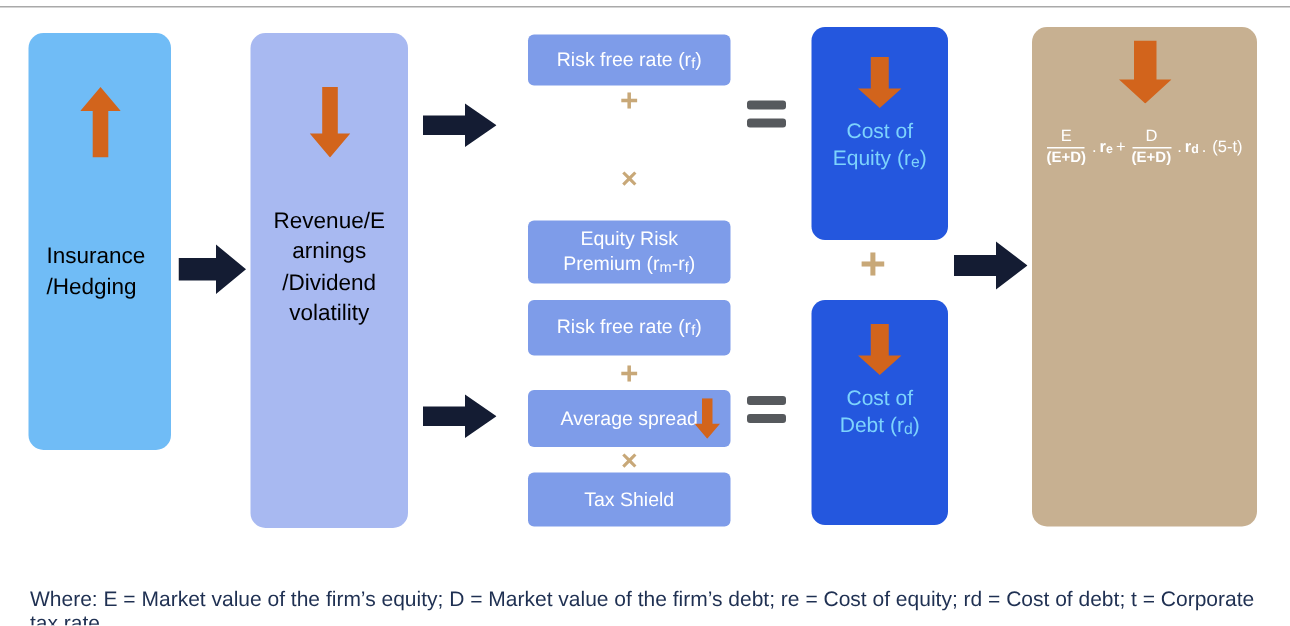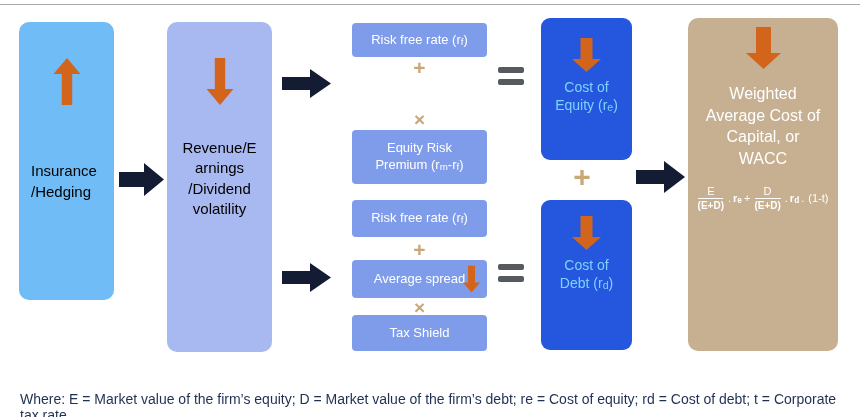--- a/index.html
+++ b/index.html
@@ -99,21 +99,21 @@
   </svg>
   <svg class="flow" style="left:282px; top:262px" width="49" height="31" viewBox="0 0 49 31">
     <path d="M0 9 H28 V1 L49 15.5 L28 30 V22 H0 Z" fill="#141c33"></path>
   </svg>
 
   <div class="mbox" style="top:23px; height:34px">
     <span class="rich"><span>Risk free rate (r</span><sub>f</sub><span>)</span></span>
   </div>
   <div class="op op-plus" style="top:57px">+</div>
   <div class="op op-times" style="top:110px">×</div>
-  <div class="mbox" style="top:130px; height:54px">
+  <div class="mbox" style="top:147px; height:42px">
     <span class="rich"><span>Equity Risk
 Premium (r</span><sub>m</sub><span>-r</span><sub>f</sub><span>)</span></span>
   </div>
 
   <div class="mbox" style="top:200px; height:37px">
     <span class="rich"><span>Risk free rate (r</span><sub>f</sub><span>)</span></span>
   </div>
   <div class="op op-plus" style="top:239px">+</div>
   <div class="mbox" style="top:260px; height:38px">
     <span class="rich">Average spread</span>
@@ -154,38 +154,34 @@
   </div>
 
   <svg class="flow" style="left:636px; top:160px" width="49" height="34" viewBox="0 0 49 34">
     <path d="M0 10 H28 V1 L49 17 L28 33 V24 H0 Z" fill="#141c33"></path>
   </svg>
 
   <div class="wbox">
     <svg style="margin-top:9px" width="35" height="42" viewBox="0 0 35 42">
       <path d="M17.5 42 L0 26 H10 V0 H25 V26 H35 Z" fill="#d2641c"></path>
     </svg>
-    <div class="title">Weighted
-Average Cost of
-Capital, or
-WACC</div>
     <div class="formula">
       <span class="frac">
         <span class="num">E</span>
         <span class="den">(E+D)</span>
       </span>
       <span class="fop">.</span>
       <span class="rich"><span style="font-weight: bold;">r</span><sub style="font-weight: bold;">e</sub></span>
       <span class="fop">+</span>
       <span class="frac">
         <span class="num">D</span>
         <span class="den">(E+D)</span>
       </span>
       <span class="fop">.</span>
       <span class="rich"><span style="font-weight: bold;">r</span><sub style="font-weight: bold;">d</sub></span>
       <span class="fop">.</span>
-      <span class="fop">(1-t)</span>
+      <span class="fop">(5-t)</span>
     </div>
   </div>
 
   <div class="caption">Where: E = Market value of the firm’s equity; D = Market value of the firm’s debt; re = Cost of equity; rd = Cost of debt; t = Corporate tax rate</div>
 
 </div>
 
 </body></html>

